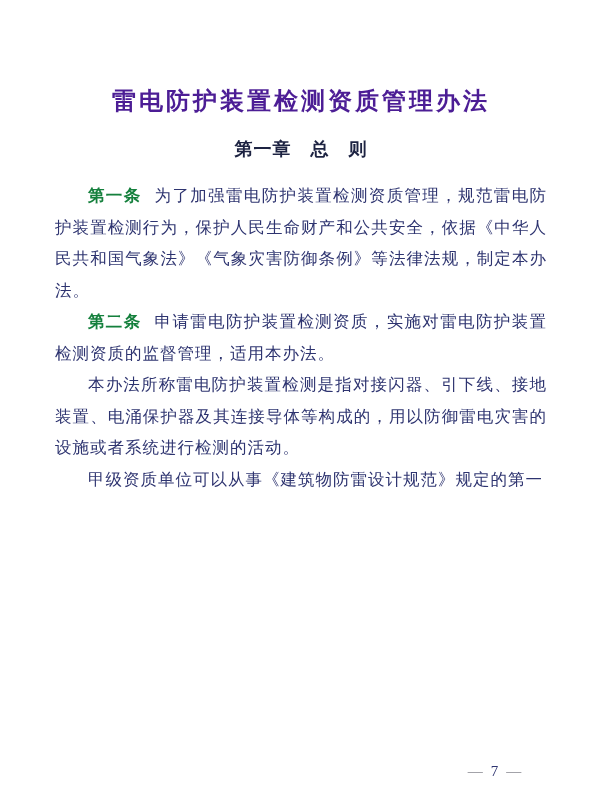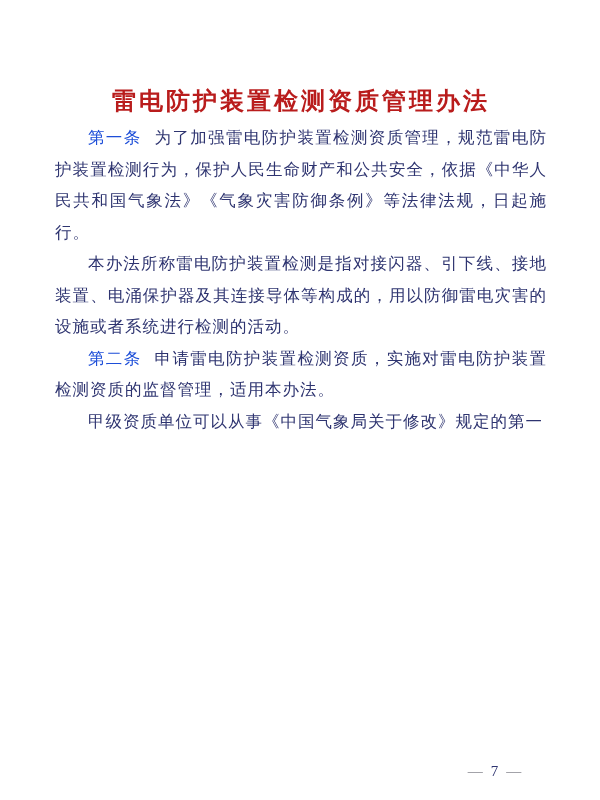--- a/index.html
+++ b/index.html
@@ -22,21 +22,21 @@
     box-sizing: border-box;
     background: #ffffff;
   }
   .doc-title {
     margin: 84px 0 0 0;
     text-align: center;
     font-size: 24px;
     font-weight: bold;
     letter-spacing: 3px;
     line-height: 34px;
-    color: #b91c1c;
+    color: #4c1d95;
   }
   .preamble {
     margin-top: 20px;
     font-size: 16.5px;
     line-height: 31.5px;
     letter-spacing: 1px;
     text-align: justify;
     text-justify: inter-character;
     text-indent: 2em;
     color: #2e3470;
@@ -55,23 +55,23 @@
     margin: 0;
     font-size: 16.5px;
     line-height: 31.5px;
     letter-spacing: 1px;
     text-align: justify;
     text-justify: inter-character;
     text-indent: 2em;
     color: #2e3470;
   }
   .lead {
-    font-weight: normal;
+    font-weight: bold;
     margin-right: 13px;
-    color: #1d4ed8;
+    color: #15803d;
     margin-top: 42px;
   }
   .lead:empty { margin-right: 0; }
   .footer {
     position: absolute;
     top: 763px;
     left: 440px;
     width: 110px;
     text-align: center;
     font-size: 15px;
@@ -82,23 +82,24 @@
   .footer .num { color: #2e3470; margin: 0 7px; }
 </style>
 </head>
 <body>
 
 <div class="page">
 
   <h1 class="doc-title">雷电防护装置检测资质管理办法</h1>
 
 
+  <h2 class="chapter-heading">第一章　总　则</h2>
 
   <div class="body-text">
-    <p class="para"><b class="lead">第一条</b><span>为了加强雷电防护装置检测资质管理，规范雷电防护装置检测行为，保护人民生命财产和公共安全，依据《中华人民共和国气象法》《气象灾害防御条例》等法律法规，日起施行。</span></p>
+    <p class="para"><b class="lead">第一条</b><span>为了加强雷电防护装置检测资质管理，规范雷电防护装置检测行为，保护人民生命财产和公共安全，依据《中华人民共和国气象法》《气象灾害防御条例》等法律法规，制定本办法。</span></p>
+    <p class="para"><b class="lead">第二条</b><span>申请雷电防护装置检测资质，实施对雷电防护装置检测资质的监督管理，适用本办法。</span></p>
     <p class="para"><b class="lead"></b><span>本办法所称雷电防护装置检测是指对接闪器、引下线、接地装置、电涌保护器及其连接导体等构成的，用以防御雷电灾害的设施或者系统进行检测的活动。</span></p>
-    <p class="para"><b class="lead">第二条</b><span>申请雷电防护装置检测资质，实施对雷电防护装置检测资质的监督管理，适用本办法。</span></p>
-    <p class="para"><b class="lead"></b><span>甲级资质单位可以从事《中国气象局关于修改》规定的第一</span></p>
+    <p class="para"><b class="lead"></b><span>甲级资质单位可以从事《建筑物防雷设计规范》规定的第一</span></p>
   </div>
 
   <div class="footer"><span class="dash">—</span><span class="num">7</span><span class="dash">—</span></div>
 
 </div>
 
 </body></html>

